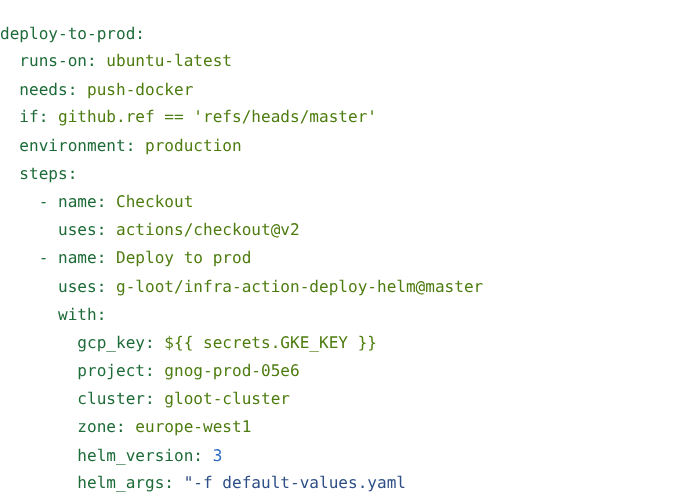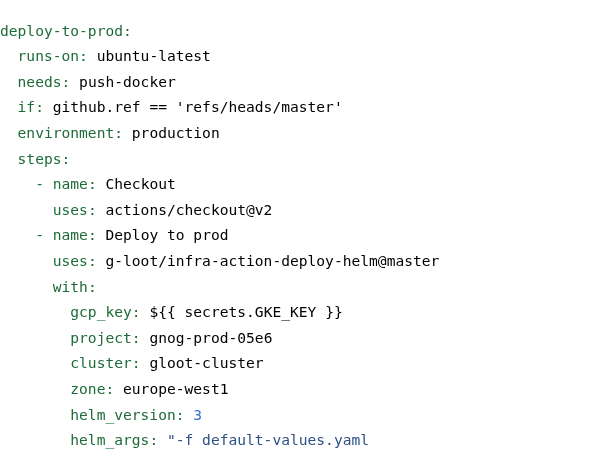--- a/index.html
+++ b/index.html
@@ -33,21 +33,21 @@
     -webkit-font-smoothing: antialiased;
   }
   .line {
     display: block;
     height: 25.6px;
     white-space: pre;
   }
   .tok-key    { color: #1d6b38; }
   .tok-punct  { color: #1d6b38; }
   .tok-dash   { color: #1d6b38; }
-  .tok-value  { color: #000000; }
+  .tok-value  { color: #4d7c0f; }
   .tok-string { color: #2d4f86; }
   .tok-number { color: #2f6fc4; }
   .ws         { color: transparent; }
 </style>
 </head>
 <body>
 
 <div id="yaml-view">
   <pre class="code-block" id="code-block"><span class="line"><span class="ws"></span><span class="tok-key">deploy-to-prod</span><span class="tok-punct">:</span></span><span class="line"><span class="ws">  </span><span class="tok-key">runs-on</span><span class="tok-punct">:</span><span class="ws"> </span><span class="tok-value">ubuntu-latest</span></span><span class="line"><span class="ws">  </span><span class="tok-key">needs</span><span class="tok-punct">:</span><span class="ws"> </span><span class="tok-value">push-docker</span></span><span class="line"><span class="ws">  </span><span class="tok-key">if</span><span class="tok-punct">:</span><span class="ws"> </span><span class="tok-value">github.ref == 'refs/heads/master'</span></span><span class="line"><span class="ws">  </span><span class="tok-key">environment</span><span class="tok-punct">:</span><span class="ws"> </span><span class="tok-value">production</span></span><span class="line"><span class="ws">  </span><span class="tok-key">steps</span><span class="tok-punct">:</span></span><span class="line"><span class="ws">    </span><span class="tok-dash">- </span><span class="tok-key">name</span><span class="tok-punct">:</span><span class="ws"> </span><span class="tok-value">Checkout</span></span><span class="line"><span class="ws">      </span><span class="tok-key">uses</span><span class="tok-punct">:</span><span class="ws"> </span><span class="tok-value">actions/checkout@v2</span></span><span class="line"><span class="ws">    </span><span class="tok-dash">- </span><span class="tok-key">name</span><span class="tok-punct">:</span><span class="ws"> </span><span class="tok-value">Deploy to prod</span></span><span class="line"><span class="ws">      </span><span class="tok-key">uses</span><span class="tok-punct">:</span><span class="ws"> </span><span class="tok-value">g-loot/infra-action-deploy-helm@master</span></span><span class="line"><span class="ws">      </span><span class="tok-key">with</span><span class="tok-punct">:</span></span><span class="line"><span class="ws">        </span><span class="tok-key">gcp_key</span><span class="tok-punct">:</span><span class="ws"> </span><span class="tok-value">${{ secrets.GKE_KEY }}</span></span><span class="line"><span class="ws">        </span><span class="tok-key">project</span><span class="tok-punct">:</span><span class="ws"> </span><span class="tok-value">gnog-prod-05e6</span></span><span class="line"><span class="ws">        </span><span class="tok-key">cluster</span><span class="tok-punct">:</span><span class="ws"> </span><span class="tok-value">gloot-cluster</span></span><span class="line"><span class="ws">        </span><span class="tok-key">zone</span><span class="tok-punct">:</span><span class="ws"> </span><span class="tok-value">europe-west1</span></span><span class="line"><span class="ws">        </span><span class="tok-key">helm_version</span><span class="tok-punct">:</span><span class="ws"> </span><span class="tok-number">3</span></span><span class="line"><span class="ws">        </span><span class="tok-key">helm_args</span><span class="tok-punct">:</span><span class="ws"> </span><span class="tok-string">"-f default-values.yaml</span></span><span class="line"></span></pre>
 </div>

